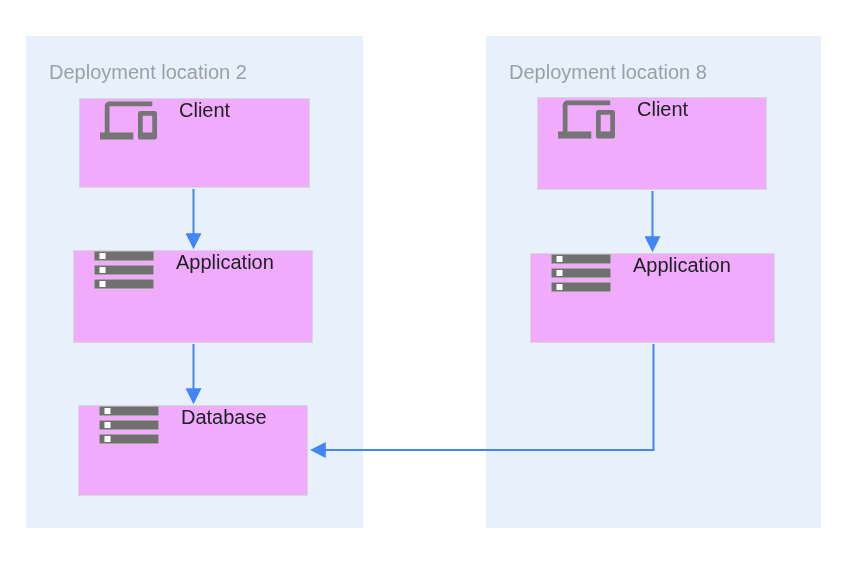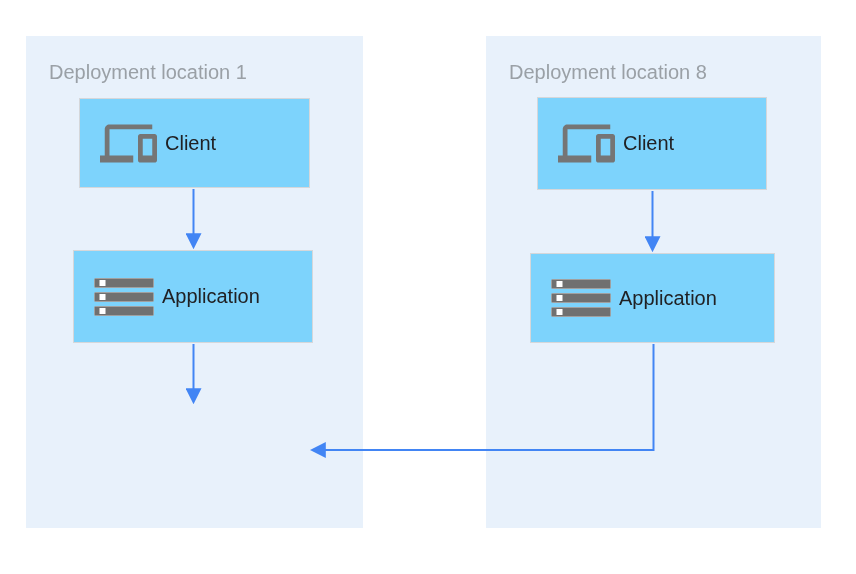--- a/index.html
+++ b/index.html
@@ -23,27 +23,27 @@
     position: absolute;
     top: 24px;
     left: 23px;
     font-size: 20px;
     line-height: 24px;
     color: #9aa0a6;
     white-space: nowrap;
   }
   .node {
     position: absolute;
-    background: #7dd3fc;
+    background: #f0abfc;
     border: 1px solid #d5d7da;
     box-sizing: border-box;
     display: flex;
-    align-items: center;
+    align-items: flex-start;
     padding-left: 20px;
-    gap: 8px;
+    gap: 22px;
   }
   .node-label {
     font-size: 20px;
     color: #202124;
     white-space: nowrap;
   }
   .node-client1 { left: 79px;  top: 98px;  width: 231px; height: 90px; }
   .node-app1    { left: 73px;  top: 250px; width: 240px; height: 93px; }
   .node-db1     { left: 78px;  top: 405px; width: 230px; height: 91px; }
   .node-client2 { left: 537px; top: 97px;  width: 230px; height: 93px; }
@@ -61,21 +61,21 @@
     marker-end: url(#arrowhead);
   }
   .icon-svg { display: block; flex-shrink: 0; }
 </style>
 </head>
 <body>
 
 <div class="canvas">
 
   <div class="region region-1">
-    <div class="region-title">Deployment location 1</div>
+    <div class="region-title">Deployment location 2</div>
   </div>
   <div class="region region-2">
     <div class="region-title">Deployment location 8</div>
   </div>
 
   <svg class="edges" width="856" height="574" viewBox="0 0 856 574" xmlns="http://www.w3.org/2000/svg">
     <defs>
       <marker id="arrowhead" viewBox="0 0 10 10" refX="8" refY="5" markerWidth="8" markerHeight="8" orient="auto-start-reverse">
         <path d="M0,0 L10,5 L0,10 Z" fill="#4285f4"></path>
       </marker>
@@ -102,20 +102,35 @@
       </g>
       <g fill="#ffffff" stroke="none">
         <rect x="5.5" y="2" width="6" height="6"></rect>
         <rect x="5.5" y="16" width="6" height="6"></rect>
         <rect x="5.5" y="30" width="6" height="6"></rect>
       </g>
     </svg>
     <span class="node-label">Application</span>
   </div>
 
+  <div class="node node-db1">
+    <svg class="icon-svg" width="60" height="38" viewBox="0 0 60 38" xmlns="http://www.w3.org/2000/svg">
+      <g fill="#707070" stroke="#a0a0a0" stroke-width="1">
+        <rect x="0.5" y="0.5" width="59" height="9" rx="1"></rect>
+        <rect x="0.5" y="14.5" width="59" height="9" rx="1"></rect>
+        <rect x="0.5" y="28.5" width="59" height="9" rx="1"></rect>
+      </g>
+      <g fill="#ffffff" stroke="none">
+        <rect x="5.5" y="2" width="6" height="6"></rect>
+        <rect x="5.5" y="16" width="6" height="6"></rect>
+        <rect x="5.5" y="30" width="6" height="6"></rect>
+      </g>
+    </svg>
+    <span class="node-label">Database</span>
+  </div>
 
   <div class="node node-client2">
     <svg class="icon-svg" width="57" height="43" viewBox="0 3 24 18" xmlns="http://www.w3.org/2000/svg">
       <path fill="#757575" d="M4 6h18V4H4c-1.1 0-2 .9-2 2v11H0v3h14v-3H4V6zm19 2h-6c-.55 0-1 .45-1 1v10c0 .55.45 1 1 1h6c.55 0 1-.45 1-1V9c0-.55-.45-1-1-1zm-1 9h-4v-7h4v7z"></path>
     </svg>
     <span class="node-label">Client</span>
   </div>
 
   <div class="node node-app2">
     <svg class="icon-svg" width="60" height="38" viewBox="0 0 60 38" xmlns="http://www.w3.org/2000/svg">

